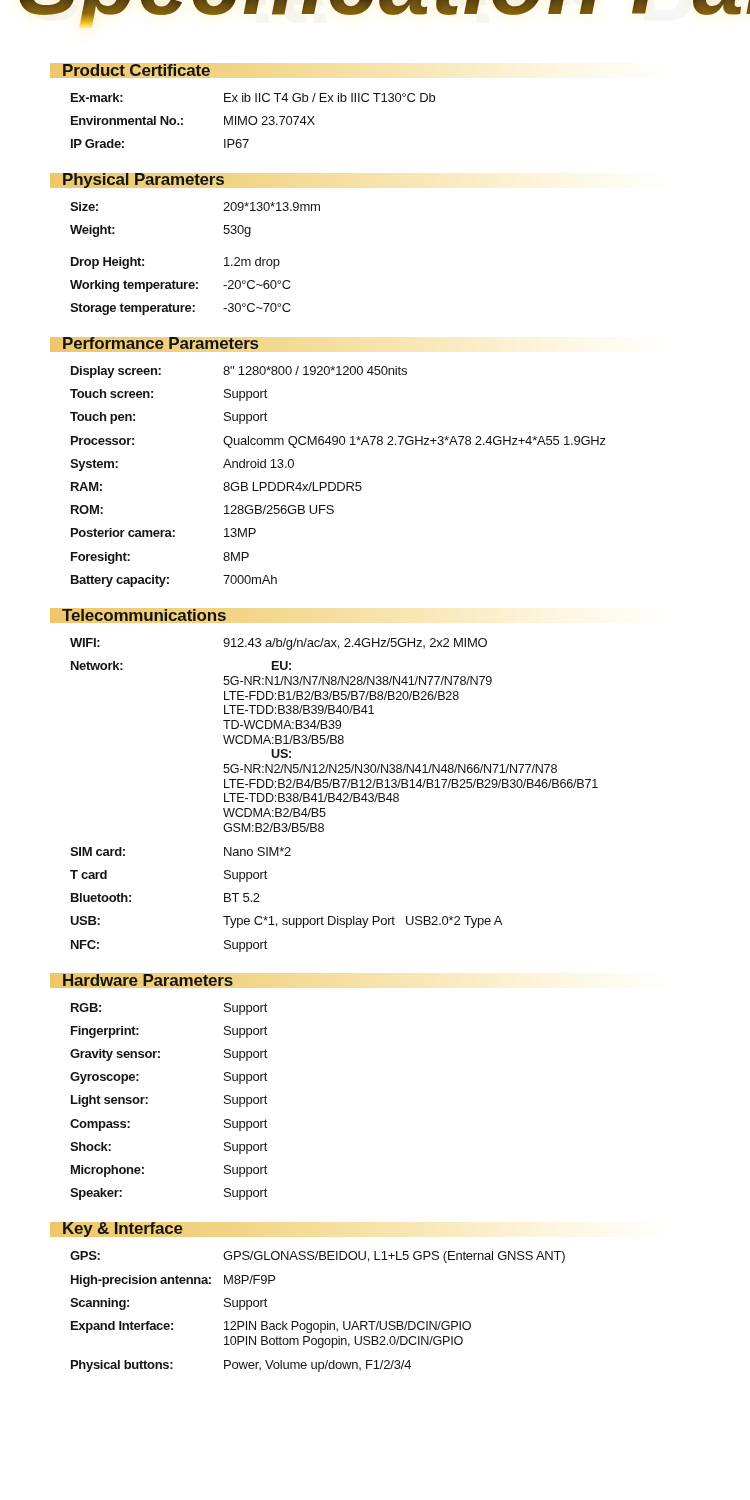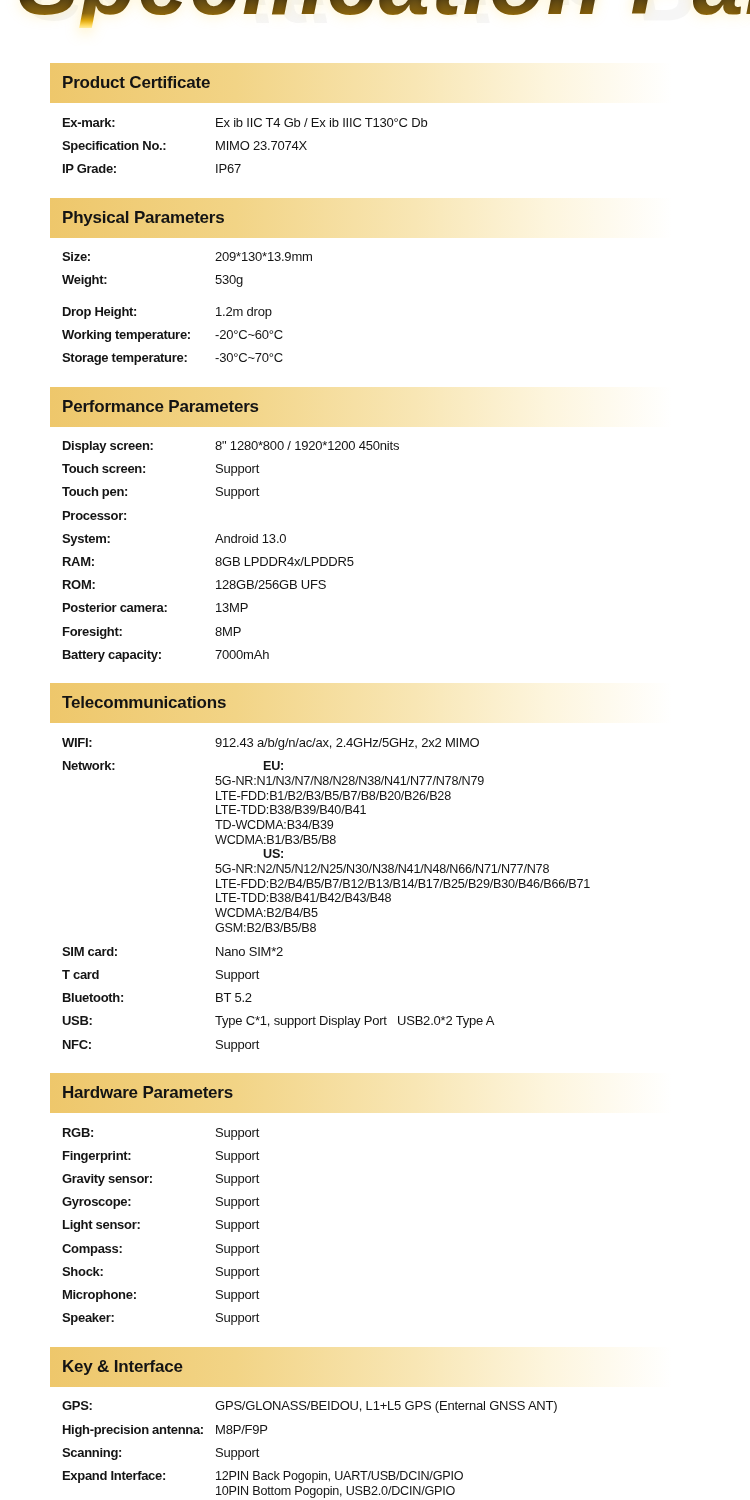--- a/index.html
+++ b/index.html
@@ -46,35 +46,35 @@
     transform: scaleY(-1);
     color: #8d8d8d;
     opacity: 0.07;
   }
 
   
   .content { padding-bottom: 24px; }
 
   .sec-header {
     margin: 17px 38px 0 50px;
-    height: 40px;
+    height: 15px;
     background: linear-gradient(90deg,
       #eec76b 0%, #f2d486 28%, #f8e6b4 55%, #fdf5dd 75%, #ffffff 94%);
     display: flex;
     align-items: center;
     padding-left: 12px;
     box-sizing: border-box;
   }
   .sec-title {
     font-size: 17px;
     font-weight: bold;
     color: #141414;
     letter-spacing: -0.2px;
   }
-  .rows { margin: 8px 0 5px 0; }
+  .rows { margin: 8px 0 5px 8px; }
   .row {
     display: flex;
     align-items: flex-start;
     padding: 4.6px 0 4.6px 62px;
   }
   .label {
     width: 153px;
     flex-shrink: 0;
     font-size: 13px;
     font-weight: bold;
@@ -108,21 +108,21 @@
       <section class="section">
         <div class="sec-header">
           <span class="sec-title">Product Certificate</span>
         </div>
         <div class="rows">
           <div class="row">
             <div class="label">Ex-mark:</div>
             <div class="value">Ex ib IIC T4 Gb / Ex ib IIIC T130°C Db</div>
           </div>
           <div class="row">
-            <div class="label">Specification No.:</div>
+            <div class="label">Environmental No.:</div>
             <div class="value">MIMO 23.7074X</div>
           </div>
           <div class="row">
             <div class="label">IP Grade:</div>
             <div class="value">IP67</div>
           </div>
         </div>
       </section>
       <section class="section">
         <div class="sec-header">
@@ -167,20 +167,21 @@
           <div class="row">
             <div class="label">Touch screen:</div>
             <div class="value">Support</div>
           </div>
           <div class="row">
             <div class="label">Touch pen:</div>
             <div class="value">Support</div>
           </div>
           <div class="row">
             <div class="label">Processor:</div>
+            <div class="value">Qualcomm QCM6490 1*A78 2.7GHz+3*A78 2.4GHz+4*A55 1.9GHz</div>
           </div>
           <div class="row">
             <div class="label">System:</div>
             <div class="value">Android 13.0</div>
           </div>
           <div class="row">
             <div class="label">RAM:</div>
             <div class="value">8GB LPDDR4x/LPDDR5</div>
           </div>
           <div class="row">

